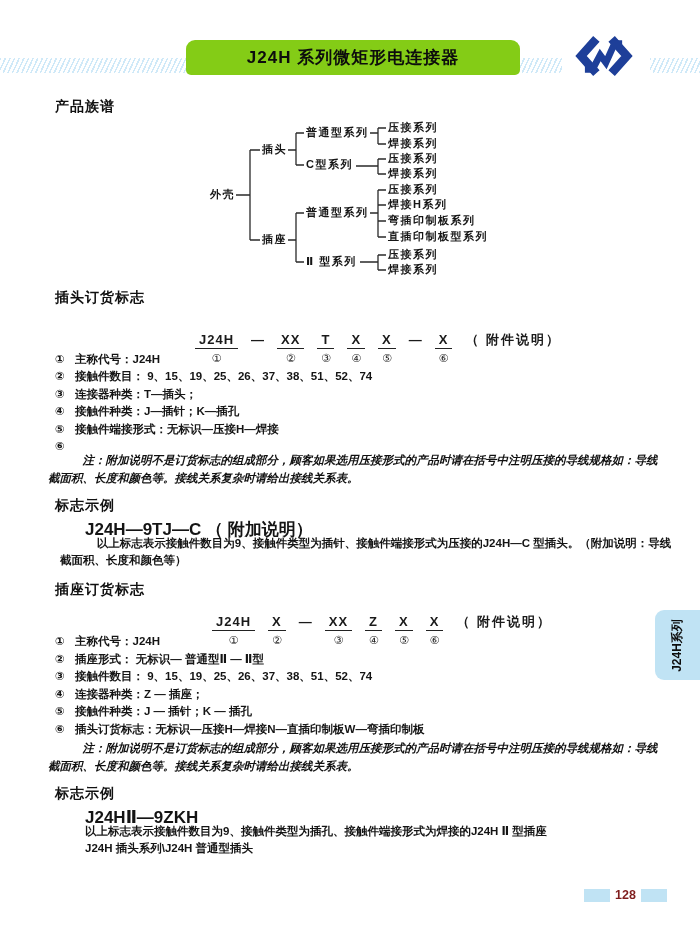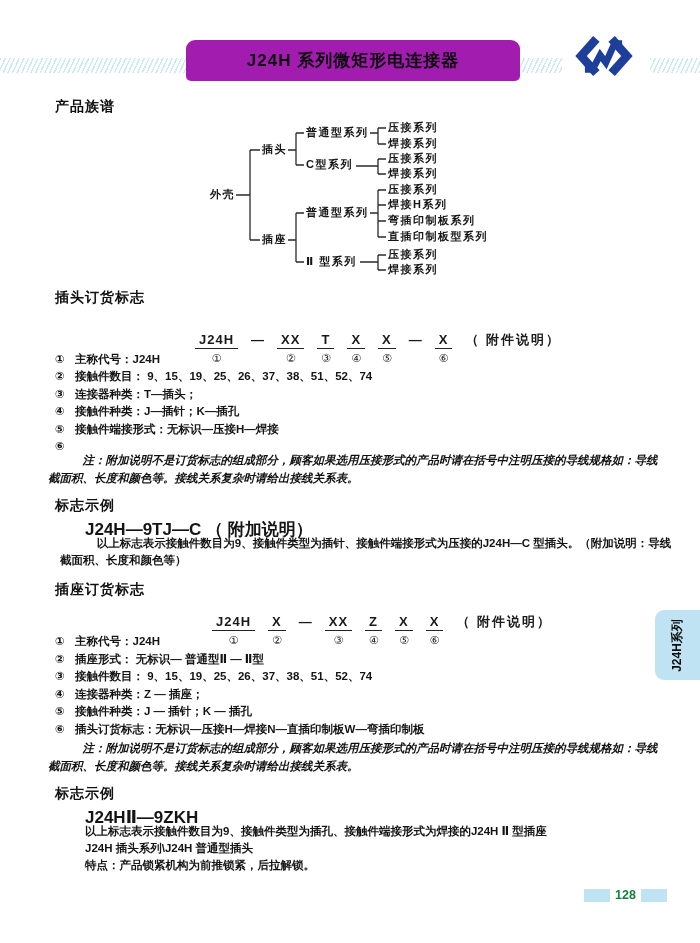--- a/index.html
+++ b/index.html
@@ -4,22 +4,22 @@
 <style>
   html,body{margin:0;padding:0;background:#ffffff;}
   body{font-family:"Liberation Sans","DejaVu Sans",sans-serif;color:#1a1a1a;}
   .page{position:relative;width:700px;height:943px;background:#fff;overflow:hidden;}
 
   
   .hatch{position:absolute;top:58px;height:15px;
     background:repeating-linear-gradient(115deg,#cfe9f8 0,#cfe9f8 1.5px,#fff 1.5px,#fff 4.2px);}
   .hatch.h1{left:0;width:562px;}
   .hatch.h2{left:650px;width:50px;}
-  .title-box{position:absolute;left:186px;top:40px;width:334px;height:41px;
-    background:#a21caf;border-radius:9px 9px 5px 5px;display:flex;align-items:center;justify-content:center;}
+  .title-box{position:absolute;left:186px;top:40px;width:334px;height:35px;
+    background:#84cc16;border-radius:9px 9px 5px 5px;display:flex;align-items:center;justify-content:center;}
   .title-box span{font-size:17px;font-weight:bold;letter-spacing:1px;color:#0d0d0d;}
   .logo{position:absolute;left:571px;top:35px;width:66px;height:42px;}
 
   
   .h2x{position:absolute;font-size:14px;font-weight:bold;letter-spacing:1px;color:#111;}
   .note{position:absolute;left:48px;width:618px;font-size:11.5px;line-height:17.5px;
     font-weight:bold;font-style:italic;text-indent:3em;color:#111;}
   .ex-code{position:absolute;left:85px;font-size:17px;font-weight:bold;color:#141414;}
   .ex-desc{position:absolute;left:60px;width:618px;font-size:11.5px;line-height:17px;
     font-weight:bold;text-indent:3.2em;color:#141414;}
@@ -46,21 +46,21 @@
   .tree svg{position:absolute;left:0;top:0;}
   .tlabel{position:absolute;font-size:11px;font-weight:600;letter-spacing:1.5px;
     line-height:15px;white-space:nowrap;color:#161616;}
 
   
   .side-tab{position:absolute;left:655px;top:610px;width:45px;height:70px;background:#c0e3f4;
     border-radius:9px 0 0 9px;display:flex;align-items:center;justify-content:center;}
   .side-tab span{transform:rotate(-90deg);white-space:nowrap;font-size:12px;font-weight:bold;color:#0d0d0d;}
   .footer{position:absolute;left:584px;top:888px;display:flex;align-items:center;gap:5px;}
   .footer .bx{width:26px;height:13px;background:#c0e3f4;}
-  .footer .pg{font-size:12.5px;font-weight:bold;color:#15803d;}
+  .footer .pg{font-size:12.5px;font-weight:bold;color:#7f1d1d;}
 </style>
 </head>
 <body>
 
 <div class="page">
 
   <div class="hatch h1"></div>
   <div class="hatch h2"></div>
   <div class="title-box">
     <span>J24H 系列微矩形电连接器</span>
@@ -225,21 +225,20 @@
         <span>插头订货标志：无标识—压接H—焊接N—直插印制板W—弯插印制板</span>
       </div>
   </div>
 
   <div class="note" style="top:740px;">注：附加说明不是订货标志的组成部分，顾客如果选用压接形式的产品时请在括号中注明压接的导线规格如：导线截面积、长度和颜色等。接线关系复杂时请给出接线关系表。</div>
 
   <div class="h2x" style="left:55px;top:785px;">标志示例</div>
   <div class="ex-code" style="top:807px;">J24HⅡ—9ZKH</div>
   <div class="ex-line" style="top:824px;">以上标志表示接触件数目为9、接触件类型为插孔、接触件端接形式为焊接的J24H Ⅱ 型插座</div>
   <div class="ex-line" style="top:841px;">J24H 插头系列\J24H 普通型插头</div>
-  <div class="ex-line" style="top:858px;">特点：产品锁紧机构为前推锁紧，后拉解锁。</div>
 
   <div class="side-tab">
     <span>J24H系列</span>
   </div>
 
   <div class="footer">
     <div class="bx"></div>
     <span class="pg">128</span>
     <div class="bx"></div>
   </div>

